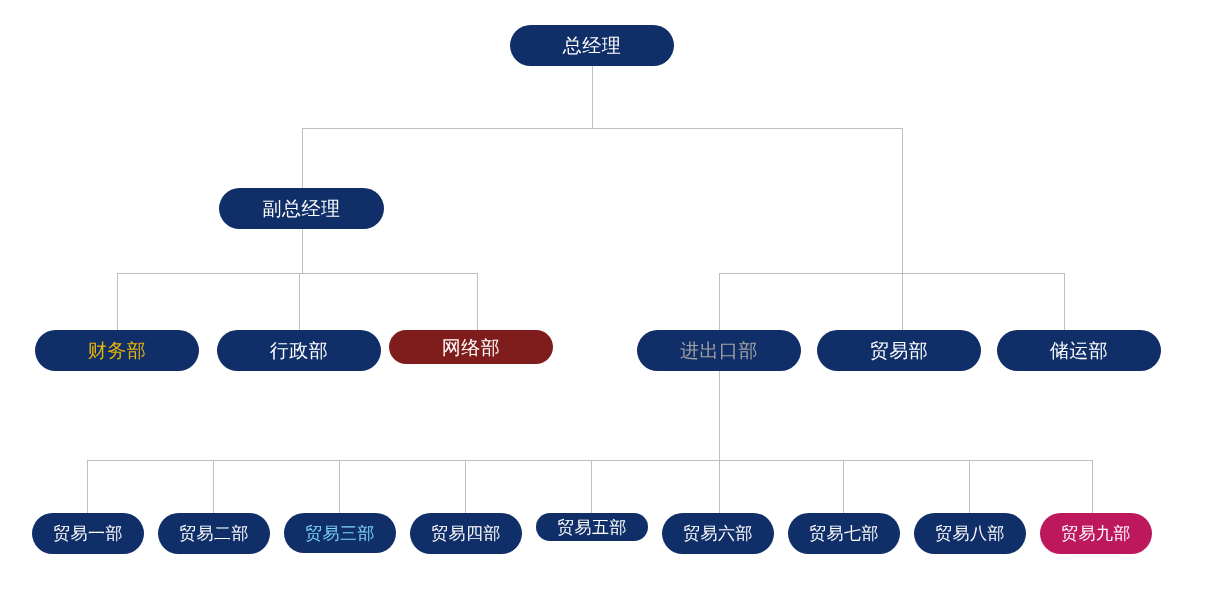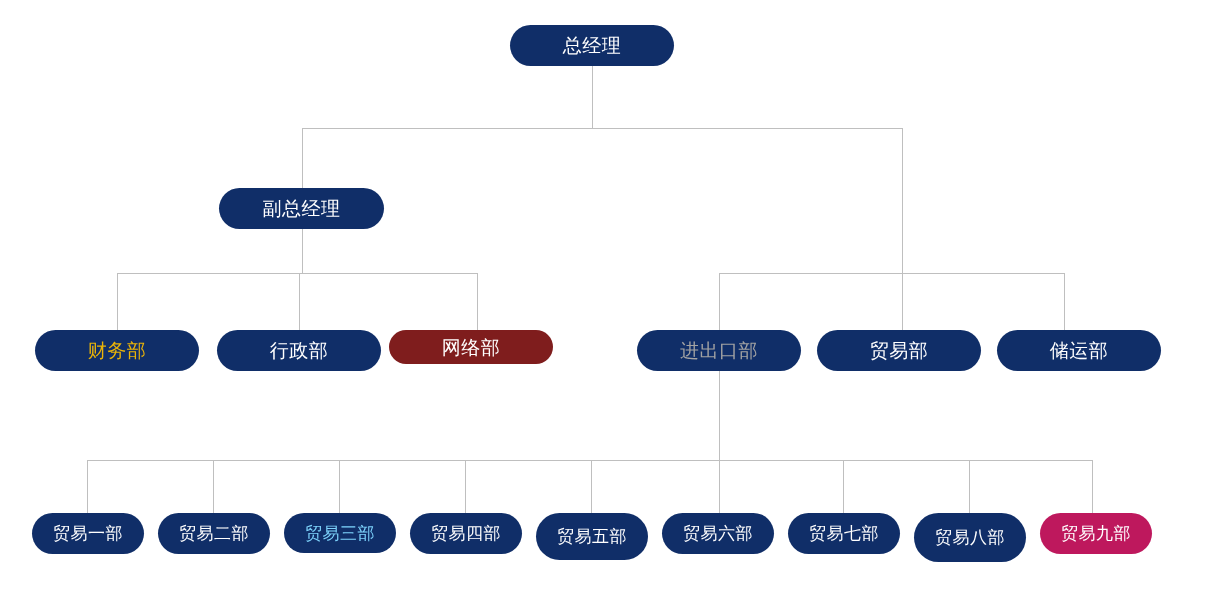--- a/index.html
+++ b/index.html
@@ -116,30 +116,30 @@
       </div>
       <div class="node level-3" style="left: 151px; top: 513px; width: 112px; height: 41px; background: rgb(16, 46, 104); color: rgb(255, 255, 255);">
         <span class="node-label">贸易二部</span>
       </div>
       <div class="node level-3" style="left: 277px; top: 513px; width: 112px; height: 40px; background: rgb(16, 46, 104); color: #7dd3fc;">
         <span class="node-label">贸易三部</span>
       </div>
       <div class="node level-3" style="left: 403px; top: 513px; width: 112px; height: 41px; background: rgb(16, 46, 104); color: rgb(255, 255, 255);">
         <span class="node-label">贸易四部</span>
       </div>
-      <div class="node level-3" style="left: 529px; top: 513px; width: 112px; height: 47px; background: rgb(16, 46, 104); color: rgb(255, 255, 255);">
+      <div class="node level-3" style="left: 529px; top: 513px; width: 112px; height: 28px; background: rgb(16, 46, 104); color: rgb(255, 255, 255);">
         <span class="node-label">贸易五部</span>
       </div>
       <div class="node level-3" style="left: 655px; top: 513px; width: 112px; height: 41px; background: rgb(16, 46, 104); color: rgb(255, 255, 255);">
         <span class="node-label">贸易六部</span>
       </div>
       <div class="node level-3" style="left: 781px; top: 513px; width: 112px; height: 41px; background: rgb(16, 46, 104); color: rgb(255, 255, 255);">
         <span class="node-label">贸易七部</span>
       </div>
-      <div class="node level-3" style="left: 907px; top: 513px; width: 112px; height: 49px; background: rgb(16, 46, 104); color: rgb(255, 255, 255);">
+      <div class="node level-3" style="left: 907px; top: 513px; width: 112px; height: 41px; background: rgb(16, 46, 104); color: rgb(255, 255, 255);">
         <span class="node-label">贸易八部</span>
       </div>
       <div class="node level-3" style="left: 1033px; top: 513px; width: 112px; height: 41px; background: #be185d; color: rgb(255, 255, 255);">
         <span class="node-label">贸易九部</span>
       </div>
     </div>
 
 </div>
 
 </body></html>

